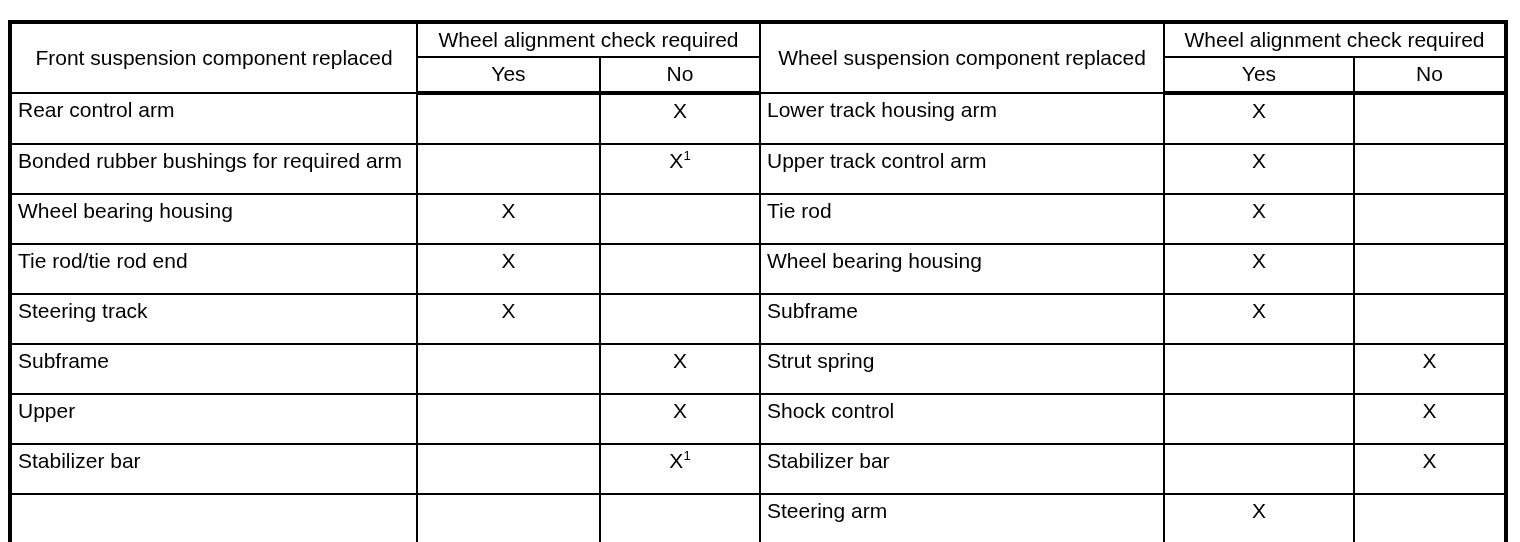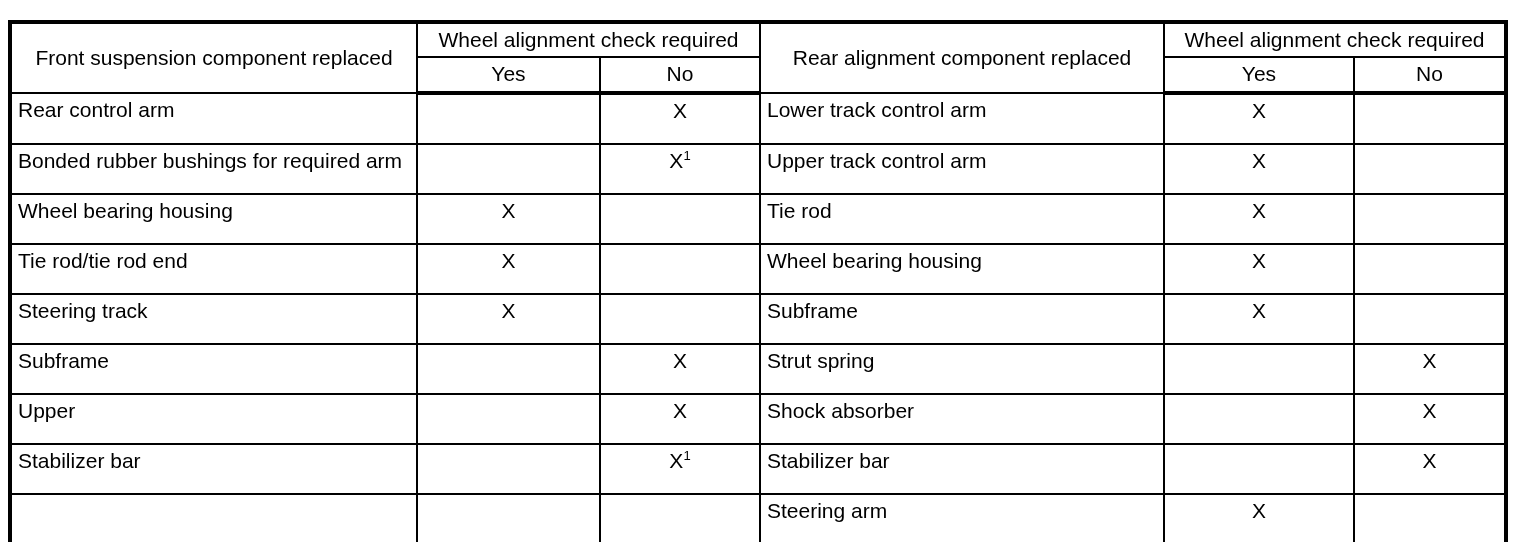--- a/index.html
+++ b/index.html
@@ -105,36 +105,36 @@
       <col class="c-yes">
       <col class="c-no">
       <col class="c-name2">
       <col class="c-yes2">
       <col class="c-no2">
     </colgroup>
     <thead>
       <tr>
         <th class="hdr-main" rowspan="2">Front suspension component replaced</th>
         <th class="hdr-main split-left" colspan="2">Wheel alignment check required</th>
-        <th class="hdr-main" rowspan="2">Rear alignment component replaced</th>
+        <th class="hdr-main" rowspan="2">Wheel suspension component replaced</th>
         <th class="hdr-main" colspan="2">Wheel alignment check required</th>
       </tr>
       <tr class="subhead-row">
         <th class="hdr-sub">Yes</th>
         <th class="hdr-sub split-left">No</th>
         <th class="hdr-sub">Yes</th>
         <th class="hdr-sub">No</th>
       </tr>
     </thead>
     <tbody id="table-body">
         <tr>
           <td>Rear control arm</td>
           <td class="mark"></td>
           <td class="mark split-left">X</td>
-          <td>Lower track control arm</td>
+          <td>Lower track housing arm</td>
           <td class="mark">X</td>
           <td class="mark"></td>
         </tr>
         <tr>
           <td>Bonded rubber bushings for required arm</td>
           <td class="mark"></td>
           <td class="mark split-left">X<sup>1</sup></td>
           <td>Upper track control arm</td>
           <td class="mark">X</td>
           <td class="mark"></td>
@@ -168,21 +168,21 @@
           <td class="mark"></td>
           <td class="mark split-left">X</td>
           <td>Strut spring</td>
           <td class="mark"></td>
           <td class="mark">X</td>
         </tr>
         <tr>
           <td>Upper</td>
           <td class="mark"></td>
           <td class="mark split-left">X</td>
-          <td>Shock absorber</td>
+          <td>Shock control</td>
           <td class="mark"></td>
           <td class="mark">X</td>
         </tr>
         <tr>
           <td>Stabilizer bar</td>
           <td class="mark"></td>
           <td class="mark split-left">X<sup>1</sup></td>
           <td>Stabilizer bar</td>
           <td class="mark"></td>
           <td class="mark">X</td>

